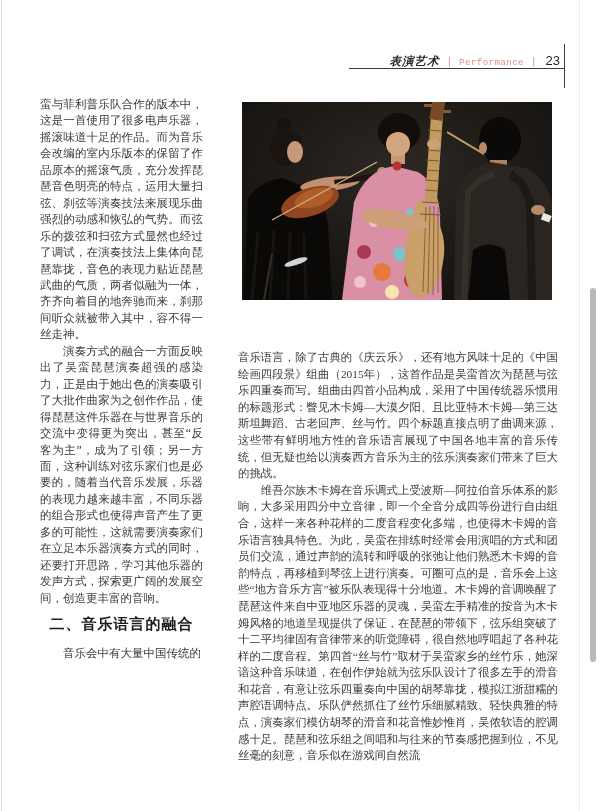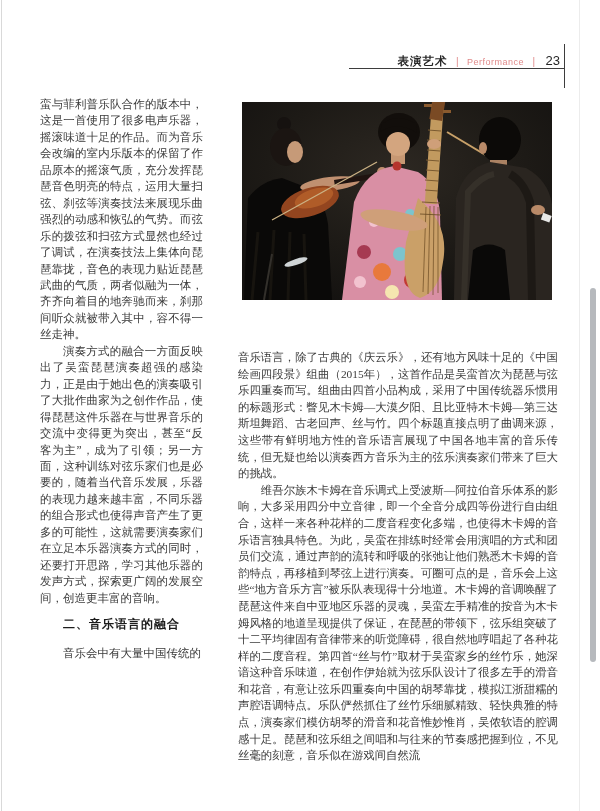--- a/index.html
+++ b/index.html
@@ -14,44 +14,44 @@
   .page-edge-right { position:absolute; left:579px; top:0; width:1px; height:811px; background:#ececec; }
 
   .scroll-track { position:absolute; left:580px; top:0; width:20px; height:811px; background:#ffffff; }
   .scroll-thumb { position:absolute; left:590px; top:288px; width:6px; height:374px; background:#b6b9bd; border-radius:3px; }
 
   .header-text {
     position:absolute; top:51px; right:40px;
     font-family:"Liberation Sans","DejaVu Sans",sans-serif;
     color:#262626; white-space:nowrap;
   }
-  .header-text .cn  { font-weight:bold; font-size:11.5px; letter-spacing:1px; }
+  .header-text .cn  { font-weight:bold; font-size:11.5px; letter-spacing:1px;font-style:italic; }
   .header-text .sep { color:#e08a8a; font-size:10px; margin:0 4px; font-weight:normal; }
-  .header-text .en  { color:#e08a8a; font-size:9px; font-family:Liberation Sans, sans-serif; letter-spacing:0.5px; }
+  .header-text .en  { color:#e08a8a; font-size:9px; font-family:Liberation Mono, monospace; letter-spacing:0.5px; }
   .header-text .num { font-size:13px; margin-left:2px; }
   .header-rule-h { position:absolute; left:349px; top:68px; width:216px; height:1.3px; background:#3d3d3d; }
   .header-rule-v { position:absolute; left:564px; top:44px; width:1.3px; height:44px; background:#3d3d3d; }
 
   .photo { position:absolute; left:242px; top:102px; width:310px; height:198px; display:block; }
 
   .col-left  {
     position:absolute; left:40px; top:96px; width:163px;
     font-size:11.5px; line-height:16.45px; color:#3a3a3a;
     text-align:justify;
   }
   .col-right {
     position:absolute; left:238px; top:349px; width:320px;
     font-size:11.4px; line-height:16.6px; color:#3a3a3a;
     text-align:justify;
   }
   .col-left p, .col-right p { margin:0; }
   .indent { text-indent:2em; }
   .section-heading {
     font-family:"Liberation Sans","DejaVu Sans",sans-serif;
-    font-weight:bold; font-size:12px; color:#1c1c1c;
+    font-weight:bold; font-size:15px; color:#1c1c1c;
     text-align:center; text-indent:0;
     margin:10px 0 12px 0; letter-spacing:1px;
   }
 </style>
 </head>
 <body>
 
 <div class="page-edge-left"></div>
 <div class="page-edge-right"></div>
 

